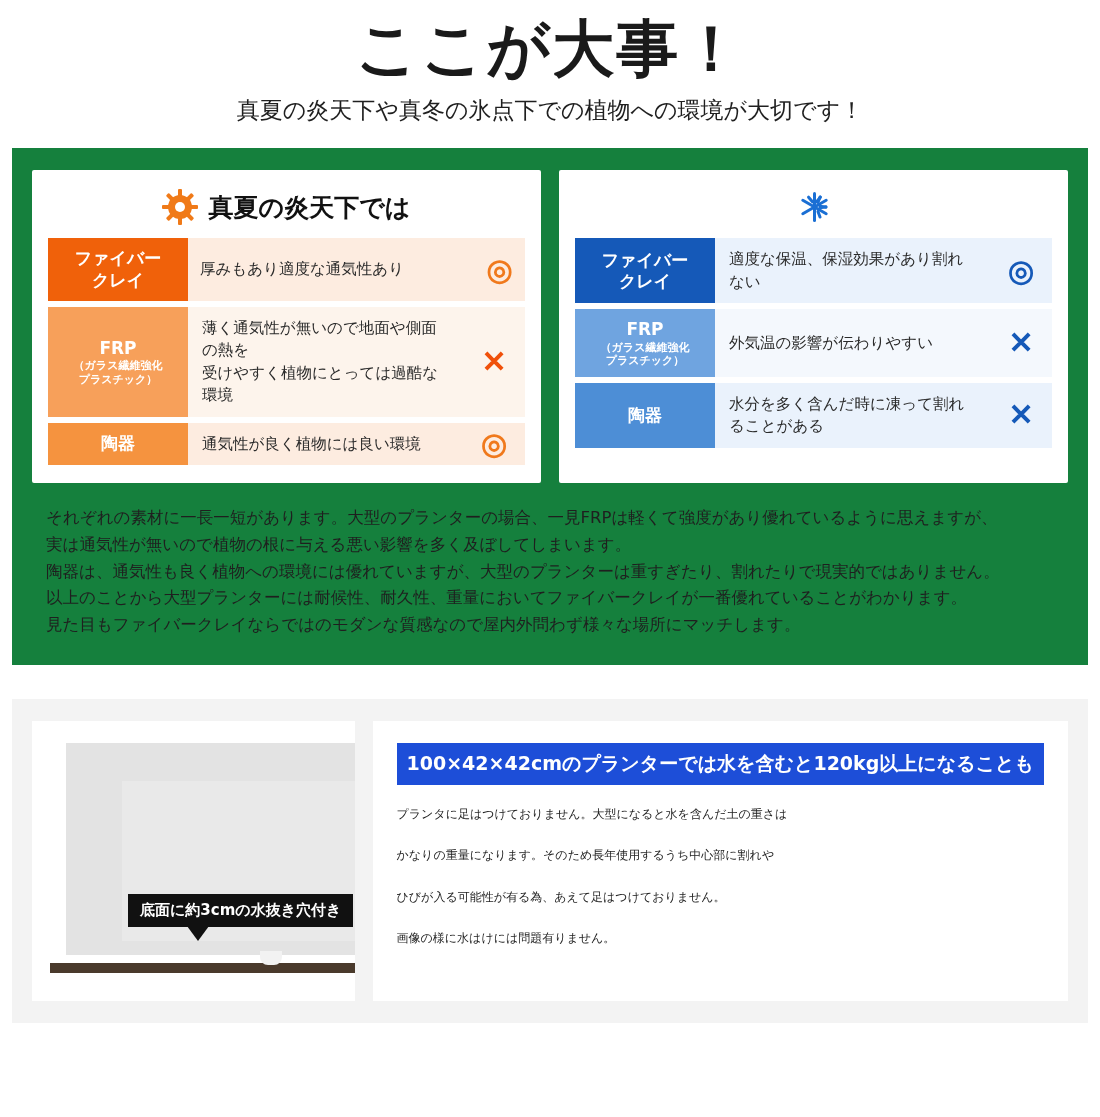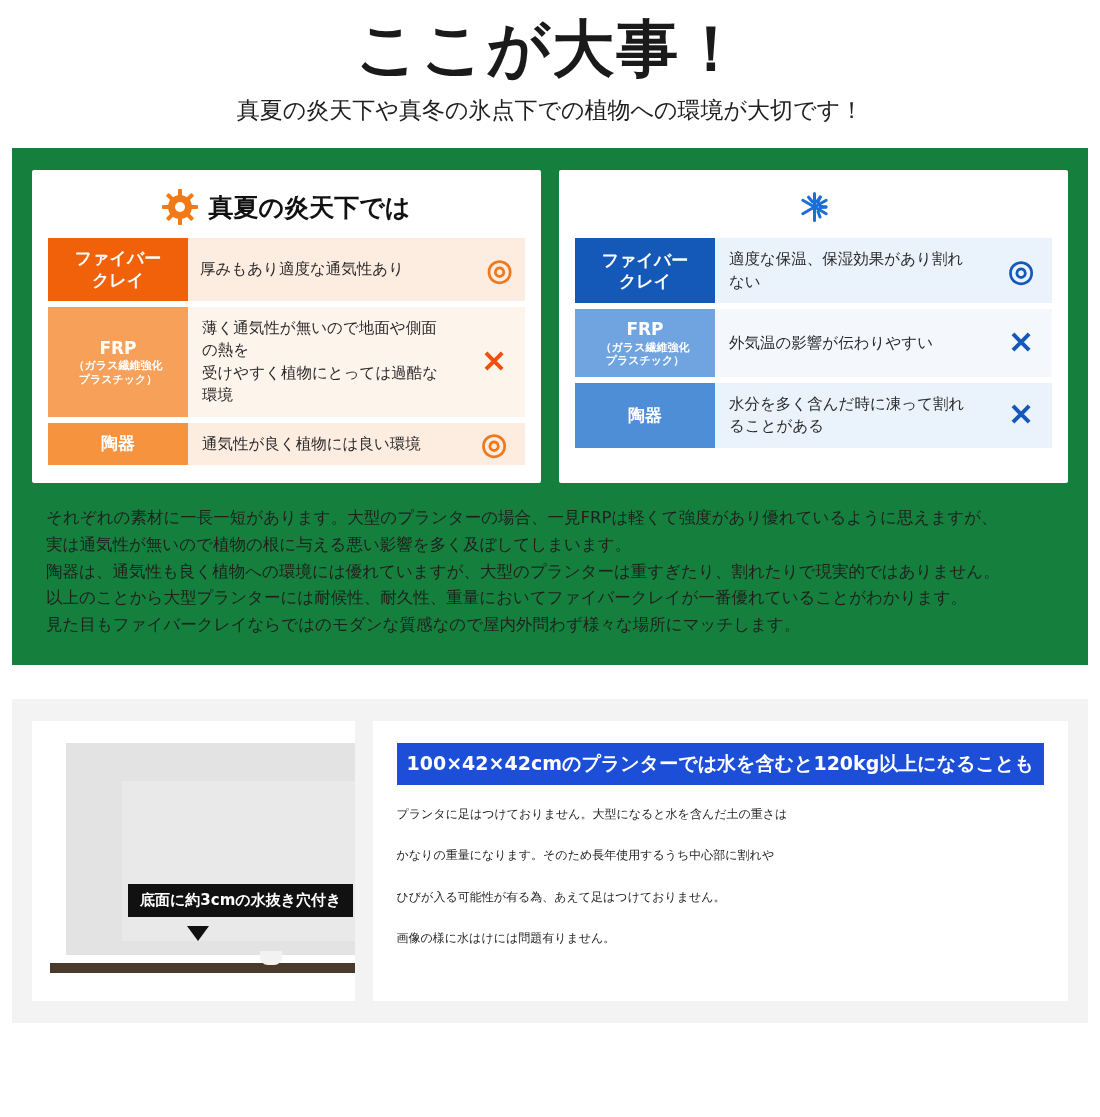--- a/index.html
+++ b/index.html
@@ -192,21 +192,21 @@
     left: 18px; bottom: 28px; width: 404px; height: 10px;
     background: #4a3a2c;
   }
   .drip {
     position: absolute;
     left: 228px; bottom: 36px; width: 22px; height: 14px;
     background: #f2f2f2; border-radius: 0 0 8px 8px;
   }
   .caption-box {
     position: absolute;
-    left: 96px; bottom: 84px;
+    left: 96px; bottom: 74px;
     background: #111;
     color: #fff;
     font-size: 15px;
     font-weight: bold;
     padding: 7px 12px;
     font-family: "DejaVu Sans", sans-serif;
     white-space: nowrap;
   }
   .caption-arrow {
     position: absolute;

